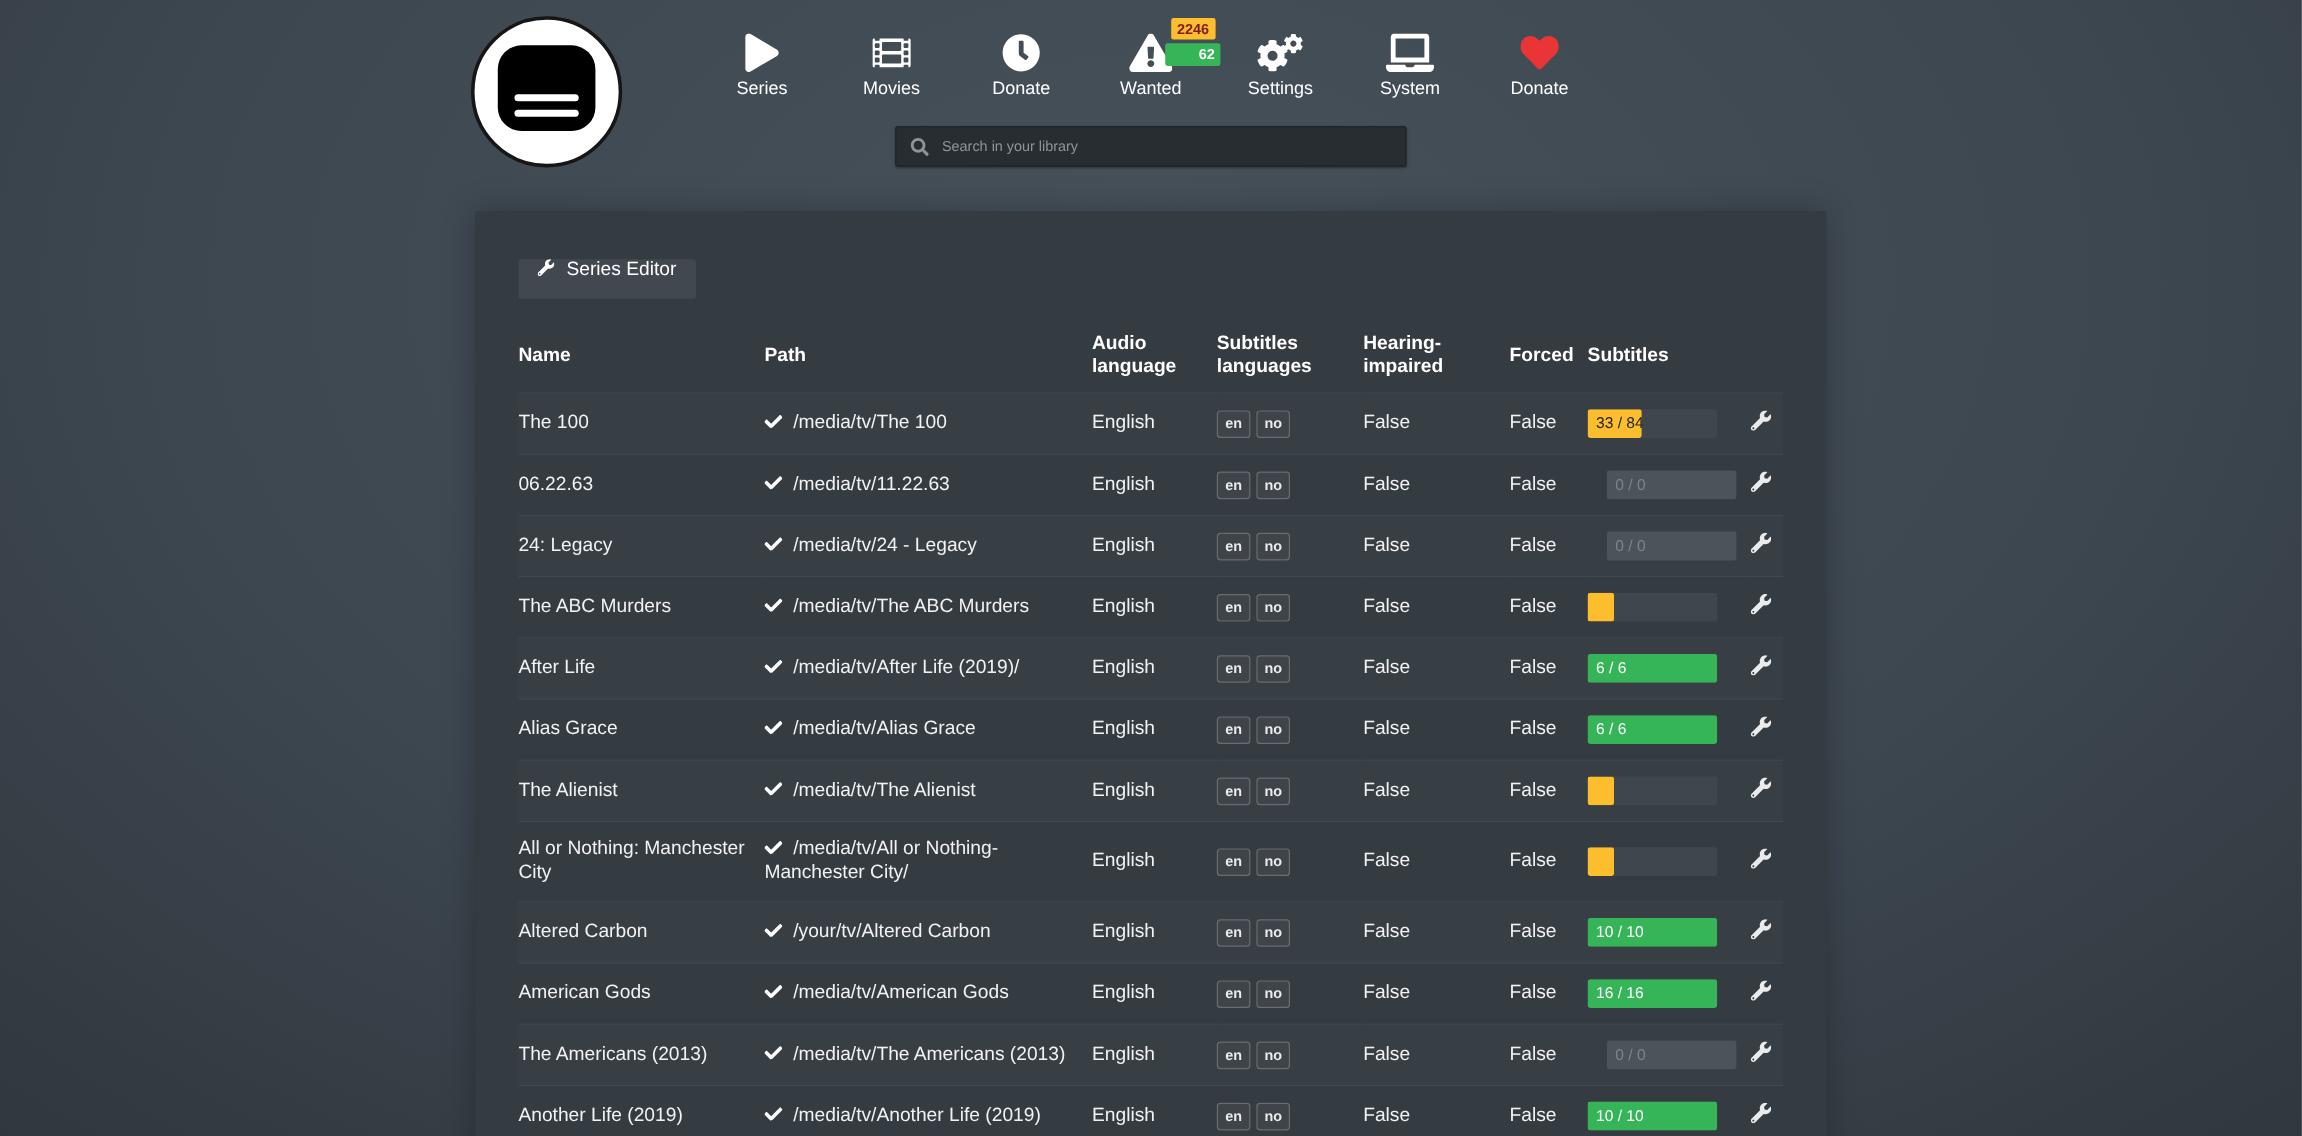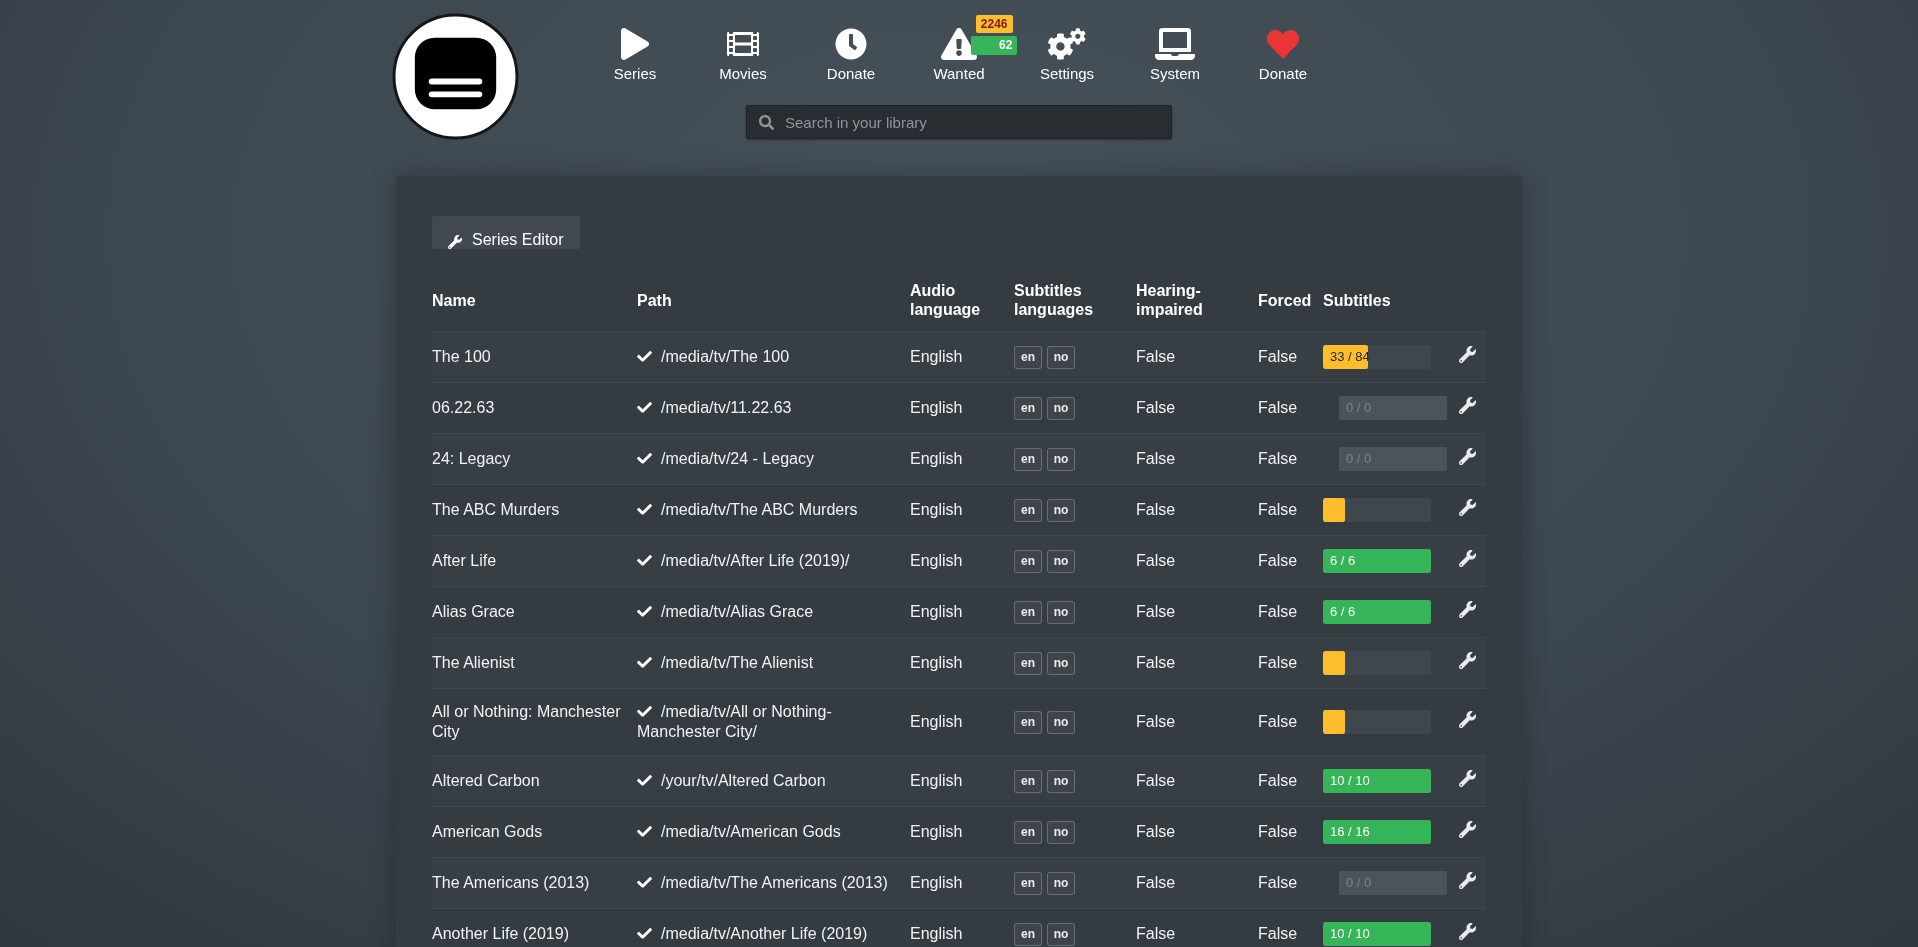--- a/index.html
+++ b/index.html
@@ -18,28 +18,28 @@
   .nav-badge{min-width:28px;padding:2px 5px;border-radius:2px;font-size:12px;font-weight:bold;text-align:center;line-height:1.2;}
   .nav-badge.yellow{background:var(--accent_yellow);color:#7f1d1d;}
   .nav-badge.green{background:var(--accent_green);color:#fff;padding-left:28px;}
   .donate-heart{fill:var(--donate_red);}
 
   .search-wrap{position:absolute;top:105px;left:50%;transform:translateX(-50%);
     width:426px;height:34px;background:#282d31;border:1px solid #1f2428;border-radius:2px;
     display:flex;align-items:center;padding:0 12px;box-shadow:0 1px 2px rgba(0,0,0,.35);}
   .search-wrap svg{height:15px;fill:#8d949a;flex:none;}
   .search-wrap input{flex:1;margin-left:9px;background:transparent;border:none;outline:none;
-    color:#cfd3d6;font-size:15px;font-family:inherit;}
+    color:#cfd3d6;font-size:12px;font-family:inherit;}
   .search-wrap input::placeholder{color:#8e959b;}
 
   
   .panel{position:absolute;left:396px;top:176px;width:1126px;min-height:790px;
     background:#343b41;padding:40px 36px;box-shadow:0 0 25px rgba(0,0,0,.25);}
 
-  .series-editor-btn{display:inline-flex;align-items:flex-end;gap:10px;background:#41484f;
+  .series-editor-btn{display:inline-flex;align-items:flex-start;gap:10px;background:#41484f;
     color:#fff;font-size:16px;padding:0 16px;height:33px;border:none;border-radius:2px;
     cursor:pointer;font-family:inherit;}
   .series-editor-btn svg{height:14px;fill:#fff;}
 
   table{margin-top:28px;width:1054px;border-collapse:collapse;table-layout:fixed;}
   th{color:#fff;font-size:16px;font-weight:bold;text-align:left;vertical-align:middle;
     padding:0 10px 12px 0;line-height:1.2;}
   td{color:#f1f2f3;font-size:16px;vertical-align:middle;padding:13px 10px 13px 0;
     border-top:1px solid rgba(255,255,255,.055);line-height:1.25;}
   tbody tr:nth-child(odd){background:rgba(255,255,255,.02);}

